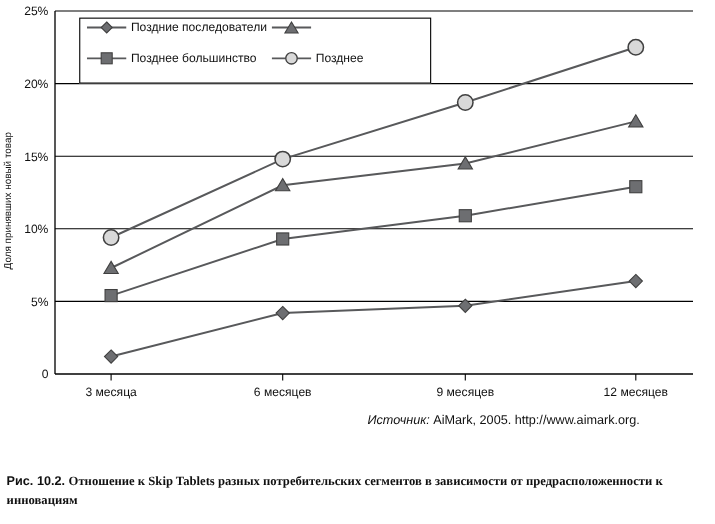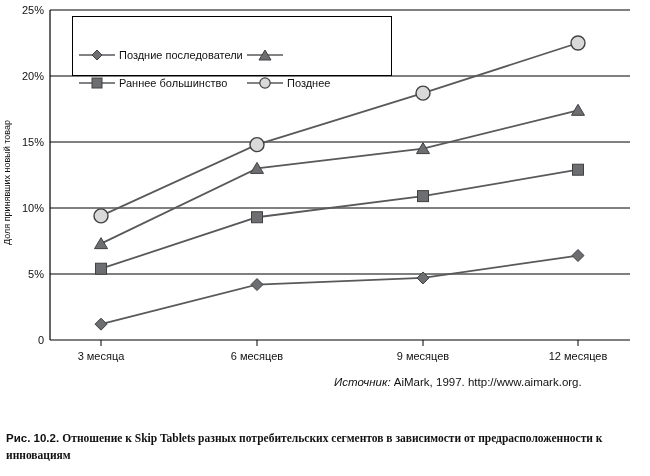--- a/index.html
+++ b/index.html
@@ -56,25 +56,24 @@
   }
   .legend-grid{
     display:grid;
     grid-template-columns:168px 150px;
     grid-template-rows:28px 28px;
     padding:2px 0 0 6px;
     box-sizing:border-box;
   }
   .legend-item{
     display:flex;
-    align-items:center;
+    align-items:flex-start;
     font-size:11px;
     color:#111;
     white-space:nowrap;
-    margin-top:36px;
   }
   .legend-item svg{flex:0 0 auto;margin-right:4px;}
 </style>
 </head>
 <body>
 
 <div class="chart-area">
 
   <div class="ylabel">Доля принявших новый товар</div>
 
@@ -151,34 +150,34 @@
         <svg width="36" height="12">
           <line x1="0" y1="6" x2="36" y2="6" stroke="#58595b" stroke-width="1.6"></line>
           <polygon points="18,1 24,11 12,11" fill="#6d6e71" stroke="#404040" stroke-width="1"></polygon>
         </svg>
       </div>
       <div class="legend-item">
         <svg width="36" height="12">
           <line x1="0" y1="6" x2="36" y2="6" stroke="#58595b" stroke-width="1.6"></line>
           <rect x="13" y="1" width="10" height="10" fill="#6d6e71" stroke="#404040" stroke-width="1"></rect>
         </svg>
-        <span>Раннее большинство</span>
+        <span>Позднее большинство</span>
       </div>
       <div class="legend-item">
         <svg width="36" height="12">
           <line x1="0" y1="6" x2="36" y2="6" stroke="#58595b" stroke-width="1.6"></line>
           <circle cx="18" cy="6" r="5.2" fill="#d9d9d9" stroke="#404040" stroke-width="1.2"></circle>
         </svg>
         <span>Позднее</span>
       </div>
     </div>
   </div>
 </div>
 
 <div class="source">
   <span class="it">Источник:</span>
-  <span>AiMark, 1997. http://www.aimark.org.</span><br>
+  <span>AiMark, 2005. http://www.aimark.org.</span><br>
 </div>
 
 <div class="caption">
   <span class="figno">Рис. 10.2.</span>
   <span class="captext">Отношение к Skip Tablets разных потребительских сегментов в зависимости от предрасположенности к инновациям</span>
 </div>
 
 </body></html>

